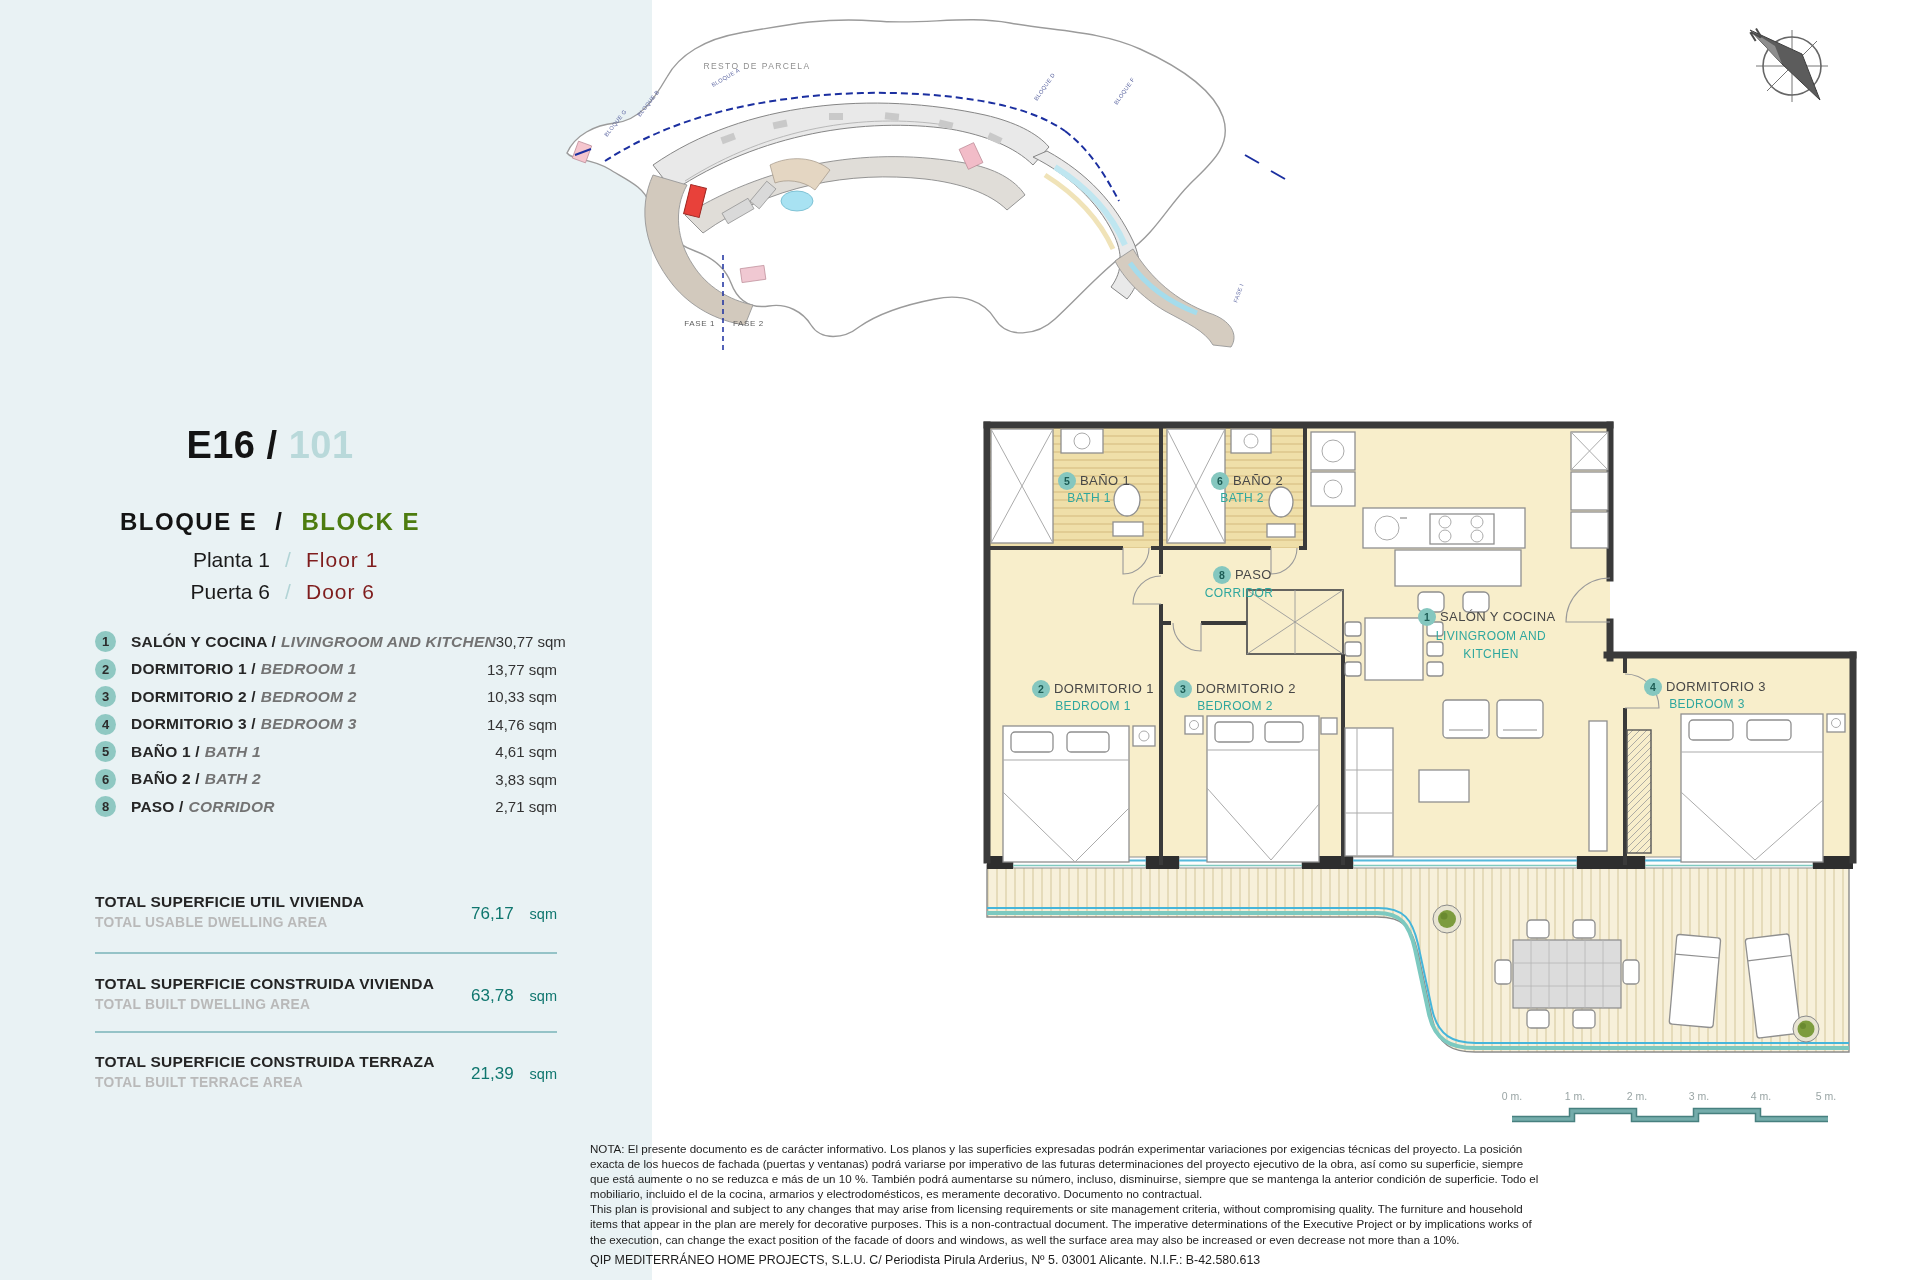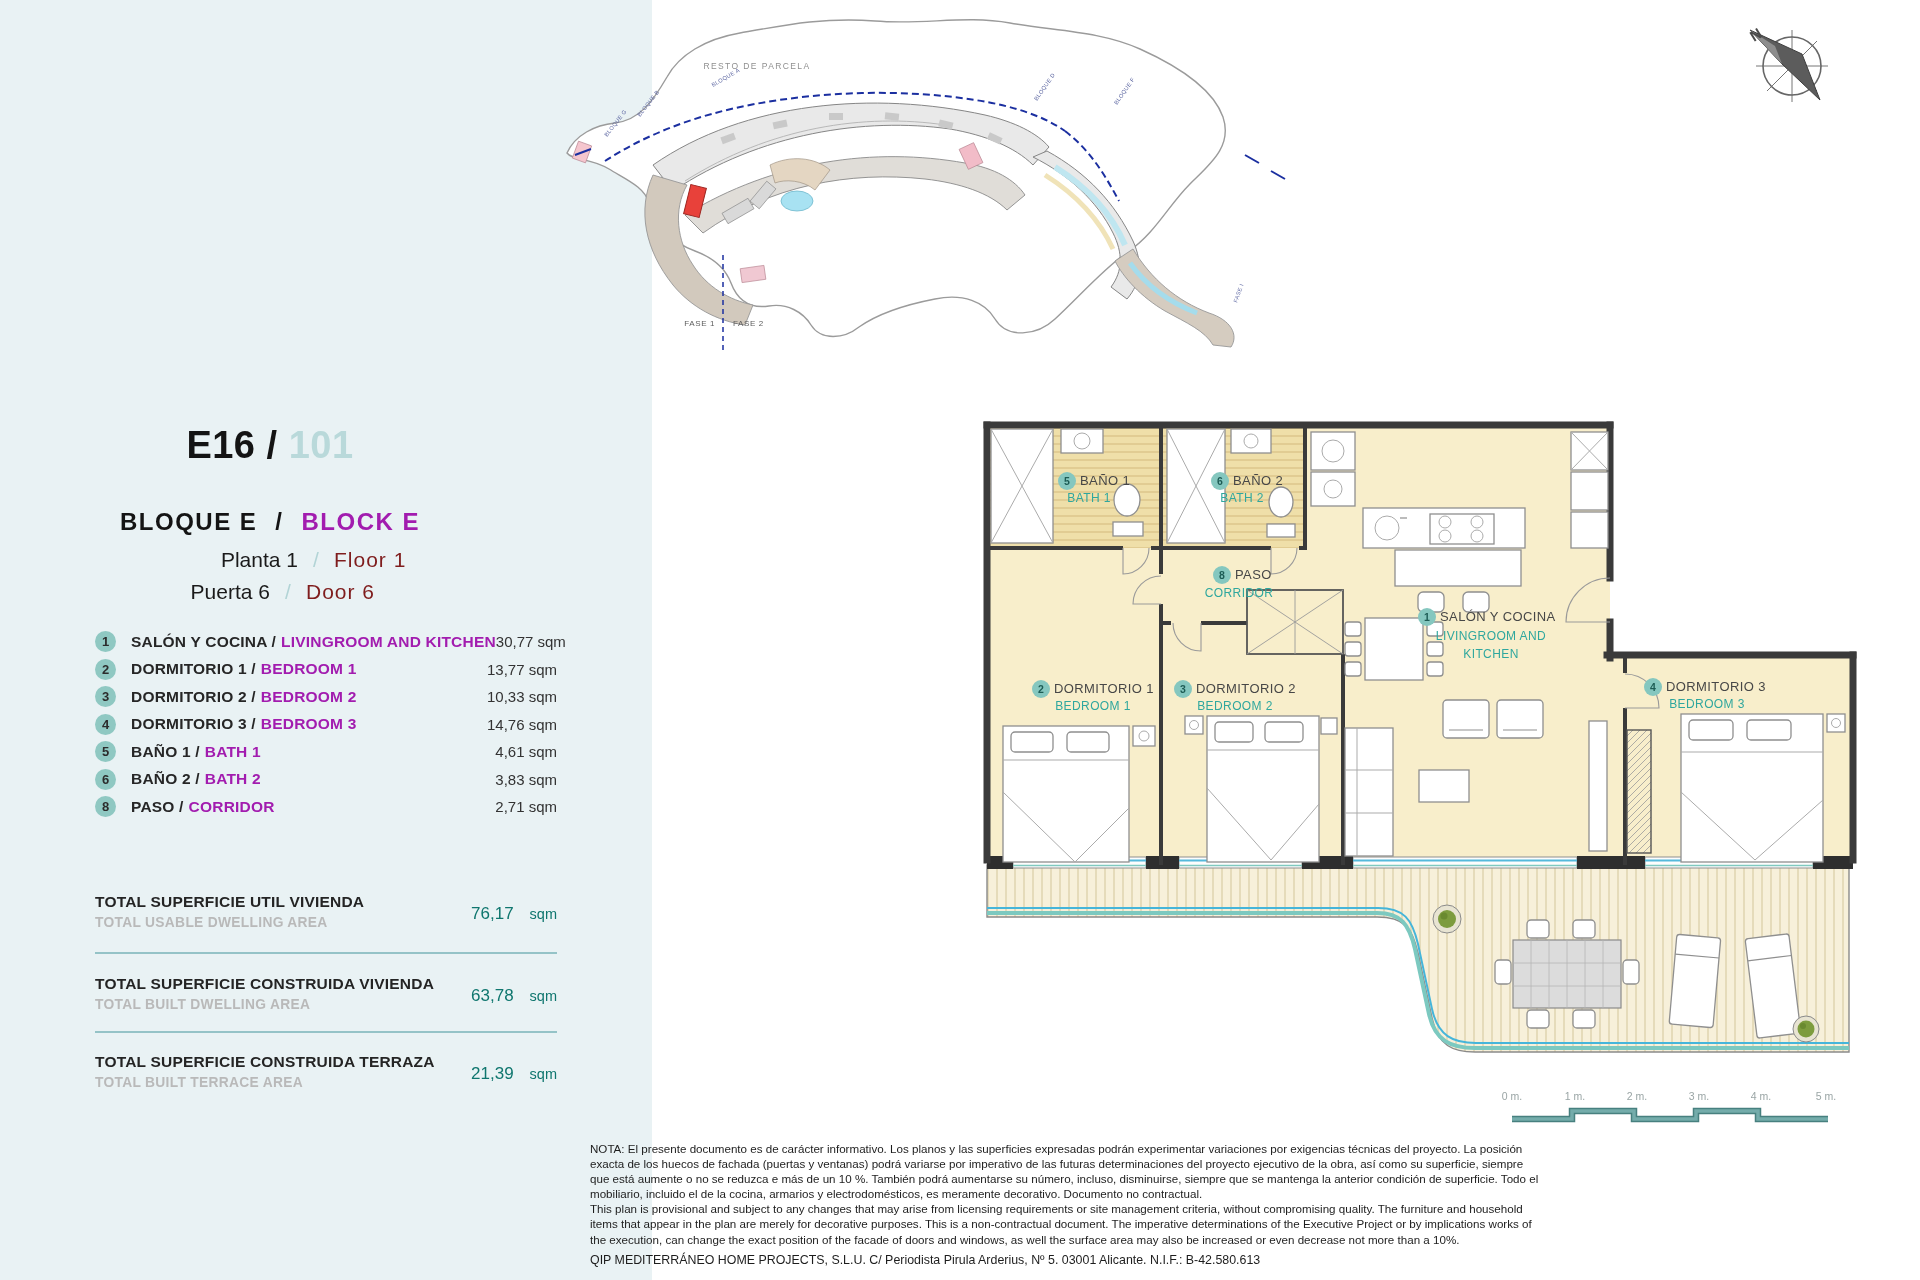--- a/index.html
+++ b/index.html
@@ -5,32 +5,32 @@
   * { margin:0; padding:0; box-sizing:border-box; }
   html,body { width:1920px; height:1280px; background:#ffffff; font-family:"Liberation Sans", sans-serif; overflow:hidden; }
   #page { position:relative; width:1920px; height:1280px; background:#ffffff; }
 
   
   #panel { position:absolute; left:0; top:0; width:652px; height:1280px; background:#e9f2f4; }
   .title-row { position:absolute; left:0; top:424px; width:540px; text-align:center; font-size:38px; font-weight:bold; color:#141414; letter-spacing:.5px; }
   .title-row .lt { color:#b9d9da; }
   .block-row { position:absolute; left:0; top:508px; width:540px; text-align:center; font-size:24px; font-weight:bold; color:#141414; letter-spacing:1.5px; }
   .block-row .sep { margin:0 18px; }
-  .block-row .lt { color:#a21caf; }
+  .block-row .lt { color:#4d7c0f; }
   .pd-row { position:absolute; left:0; width:540px; display:flex; font-size:21px; color:#1a1a1a; }
   .pd-row .es { width:270px; text-align:right; }
   .pd-row .sl { width:36px; text-align:center; color:#b2d4d6; }
   .pd-row .en { width:170px; text-align:left; color:#7f1d1d; letter-spacing:1px; }
-  #row-planta { top:548px;padding-left:28px; } #row-puerta { top:580px; }
+  #row-planta { top:548px; } #row-puerta { top:580px; }
 
   #room-list { position:absolute; left:95px; top:628px; width:462px; }
   .room-row { display:flex; align-items:center; height:27.5px; }
   .badge { width:21px; height:21px; border-radius:50%; background:#8fc8c2; color:#2c2c2c; font-size:13px; font-weight:bold; display:flex; align-items:center; justify-content:center; margin-right:15px; flex:0 0 21px; }
   .room-name { font-size:15.5px; font-weight:bold; color:#262626; letter-spacing:.2px; white-space:nowrap; }
-  .room-name .en { color:#a21caf; margin-left:5px; }
+  .room-name .en { color:#737373; margin-left:5px;font-style:italic; }
   .room-area { margin-left:auto; font-size:15px; color:#333; white-space:nowrap; }
 
   .total-block { position:absolute; left:95px; width:462px; }
   #total-0 { top:893px; } #total-1 { top:975px; } #total-2 { top:1053px; }
   .tes { font-size:15.5px; font-weight:bold; color:#242424; letter-spacing:.2px; }
   .ten { font-size:13.8px; font-weight:bold; color:#b9b9b9; margin-top:4px; letter-spacing:.3px; }
   .tval { position:absolute; right:0; top:11px; font-size:17px; color:#0f766e; }
   .tval .u { font-size:14.5px; margin-left:16px; }
   .tsep { position:absolute; left:95px; width:462px; border-top:2px solid #95c3c7; }
   #sep-0 { top:952px; } #sep-1 { top:1031px; }

